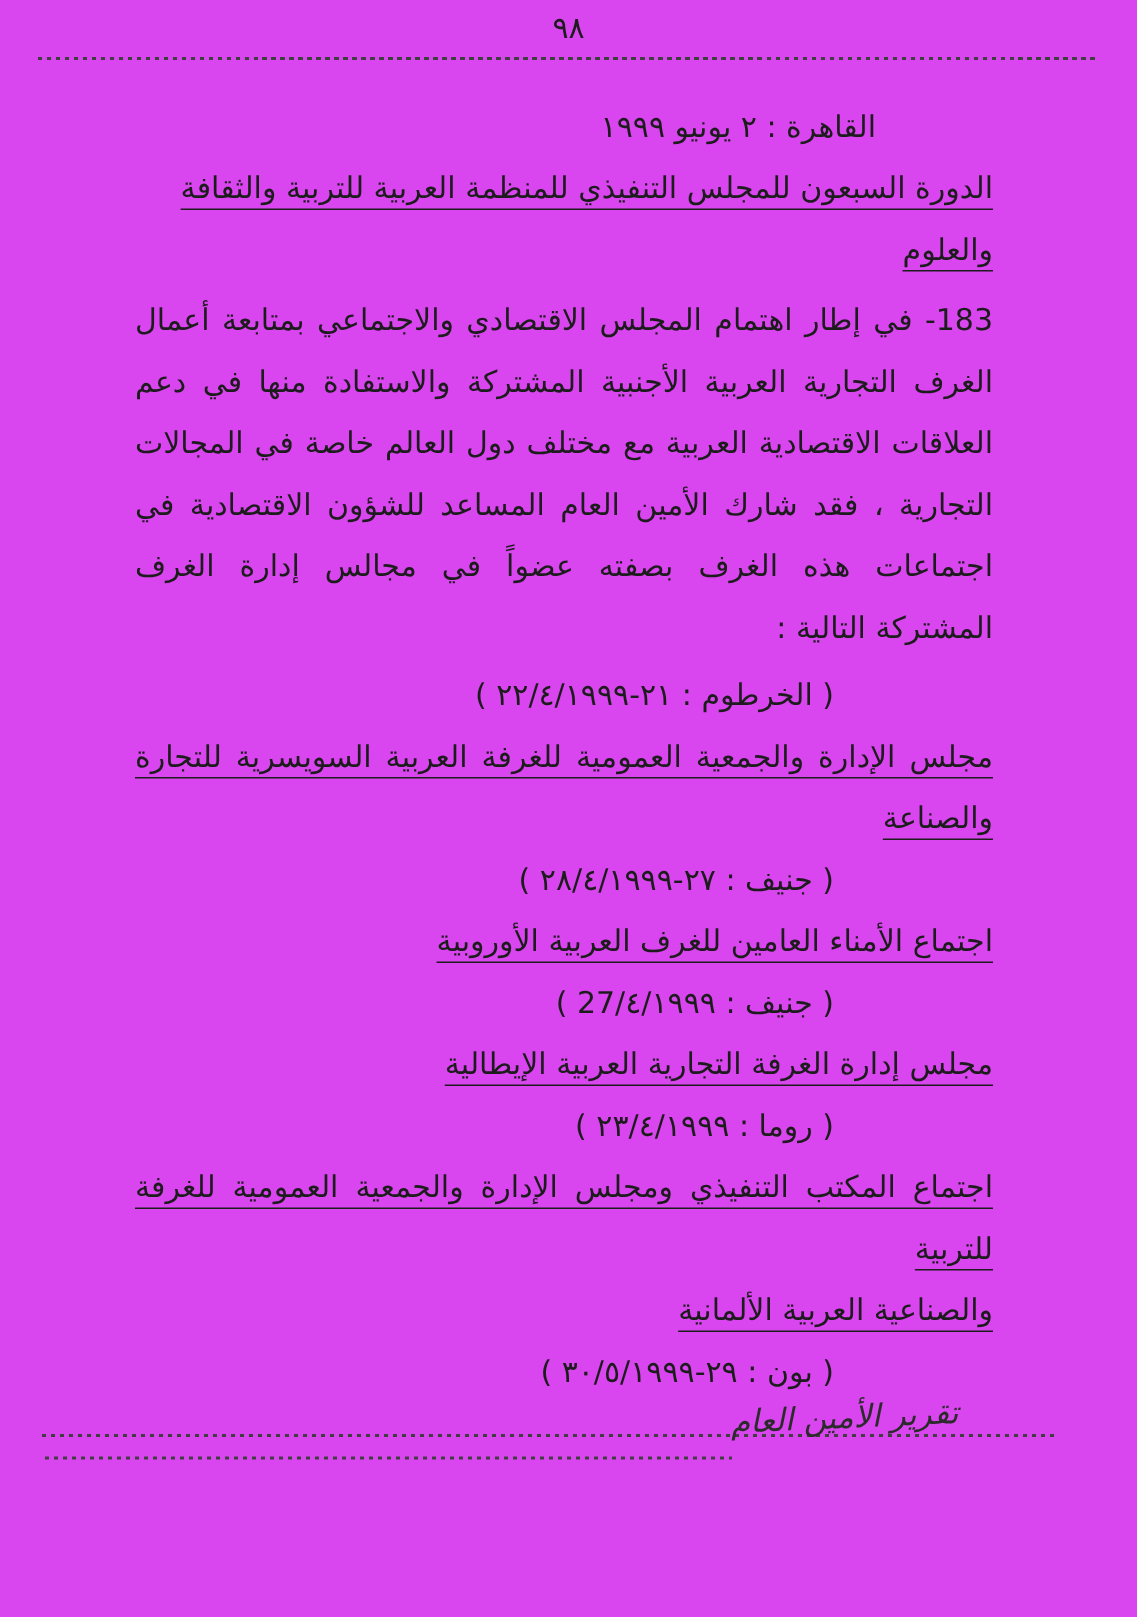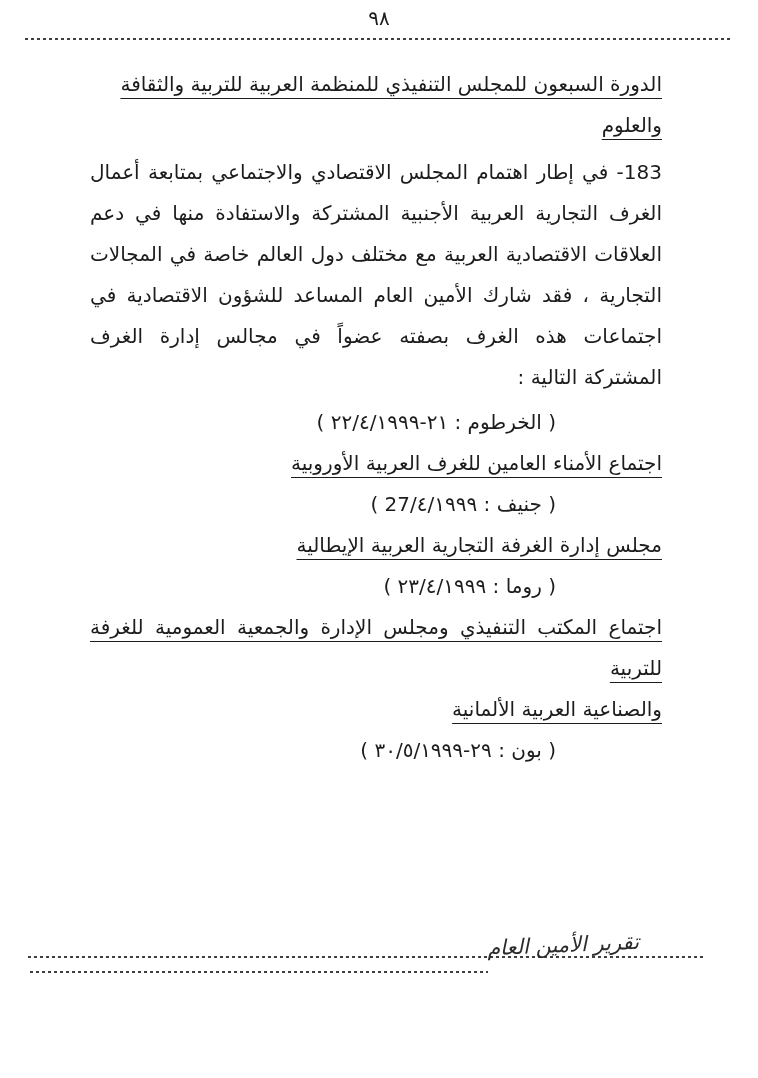--- a/index.html
+++ b/index.html
@@ -2,21 +2,21 @@
 <html lang="ar"><head>
 <meta charset="utf-8">
 <style>
   * { margin: 0; padding: 0; box-sizing: border-box; }
   html, body { background: #e9e9e9; }
   .page {
     width: 758px;
     height: 1078px;
     position: relative;
     margin: 0 auto;
-    background: #ffffff;
+    background: #d946ef;
     font-family: "DejaVu Sans", sans-serif;
     color: #1c1c1c;
     overflow: hidden;
   }
   .page-number {
     position: absolute;
     top: 6px; left: 0;
     width: 100%;
     text-align: center;
     font-size: 20px;
@@ -65,32 +65,38 @@
 <body>
 
 <div class="page">
 
   <div class="page-number">٩٨</div>
   <div class="dashed rule-top"></div>
 
   <div class="content" dir="rtl">
 
     <section class="session indented">
+      <div>القاهرة : ٢ يونيو ١٩٩٩</div>
     </section>
 
     <section class="session">
       <div class="uline">الدورة السبعون للمجلس التنفيذي للمنظمة العربية للتربية والثقافة والعلوم</div>
     </section>
 
     <p class="para"><span>183-</span> <span>في إطار اهتمام المجلس الاقتصادي والاجتماعي بمتابعة أعمال الغرف التجارية العربية الأجنبية المشتركة والاستفادة منها في دعم العلاقات الاقتصادية العربية مع مختلف دول العالم خاصة في المجالات التجارية ، فقد شارك الأمين العام المساعد للشؤون الاقتصادية في اجتماعات هذه الغرف بصفته عضواً في مجالس إدارة الغرف المشتركة التالية :</span></p>
 
     <section class="meeting">
       <div class="mdate">( الخرطوم : ٢١-٢٢/٤/١٩٩٩ )</div>
     </section>
 
+    <section class="meeting">
+      <div class="uline fill">مجلس الإدارة والجمعية العمومية للغرفة العربية السويسرية للتجارة</div>
+      <div class="uline">والصناعة</div>
+      <div class="mdate">( جنيف : ٢٧-٢٨/٤/١٩٩٩ )</div>
+    </section>
 
     <section class="meeting">
       <div class="uline">اجتماع الأمناء العامين للغرف العربية الأوروبية</div>
       <div class="mdate">( جنيف : 27/٤/١٩٩٩ )</div>
     </section>
 
     <section class="meeting">
       <div class="uline">مجلس إدارة الغرفة التجارية العربية الإيطالية</div>
       <div class="mdate">( روما : ٢٣/٤/١٩٩٩ )</div>
     </section>

